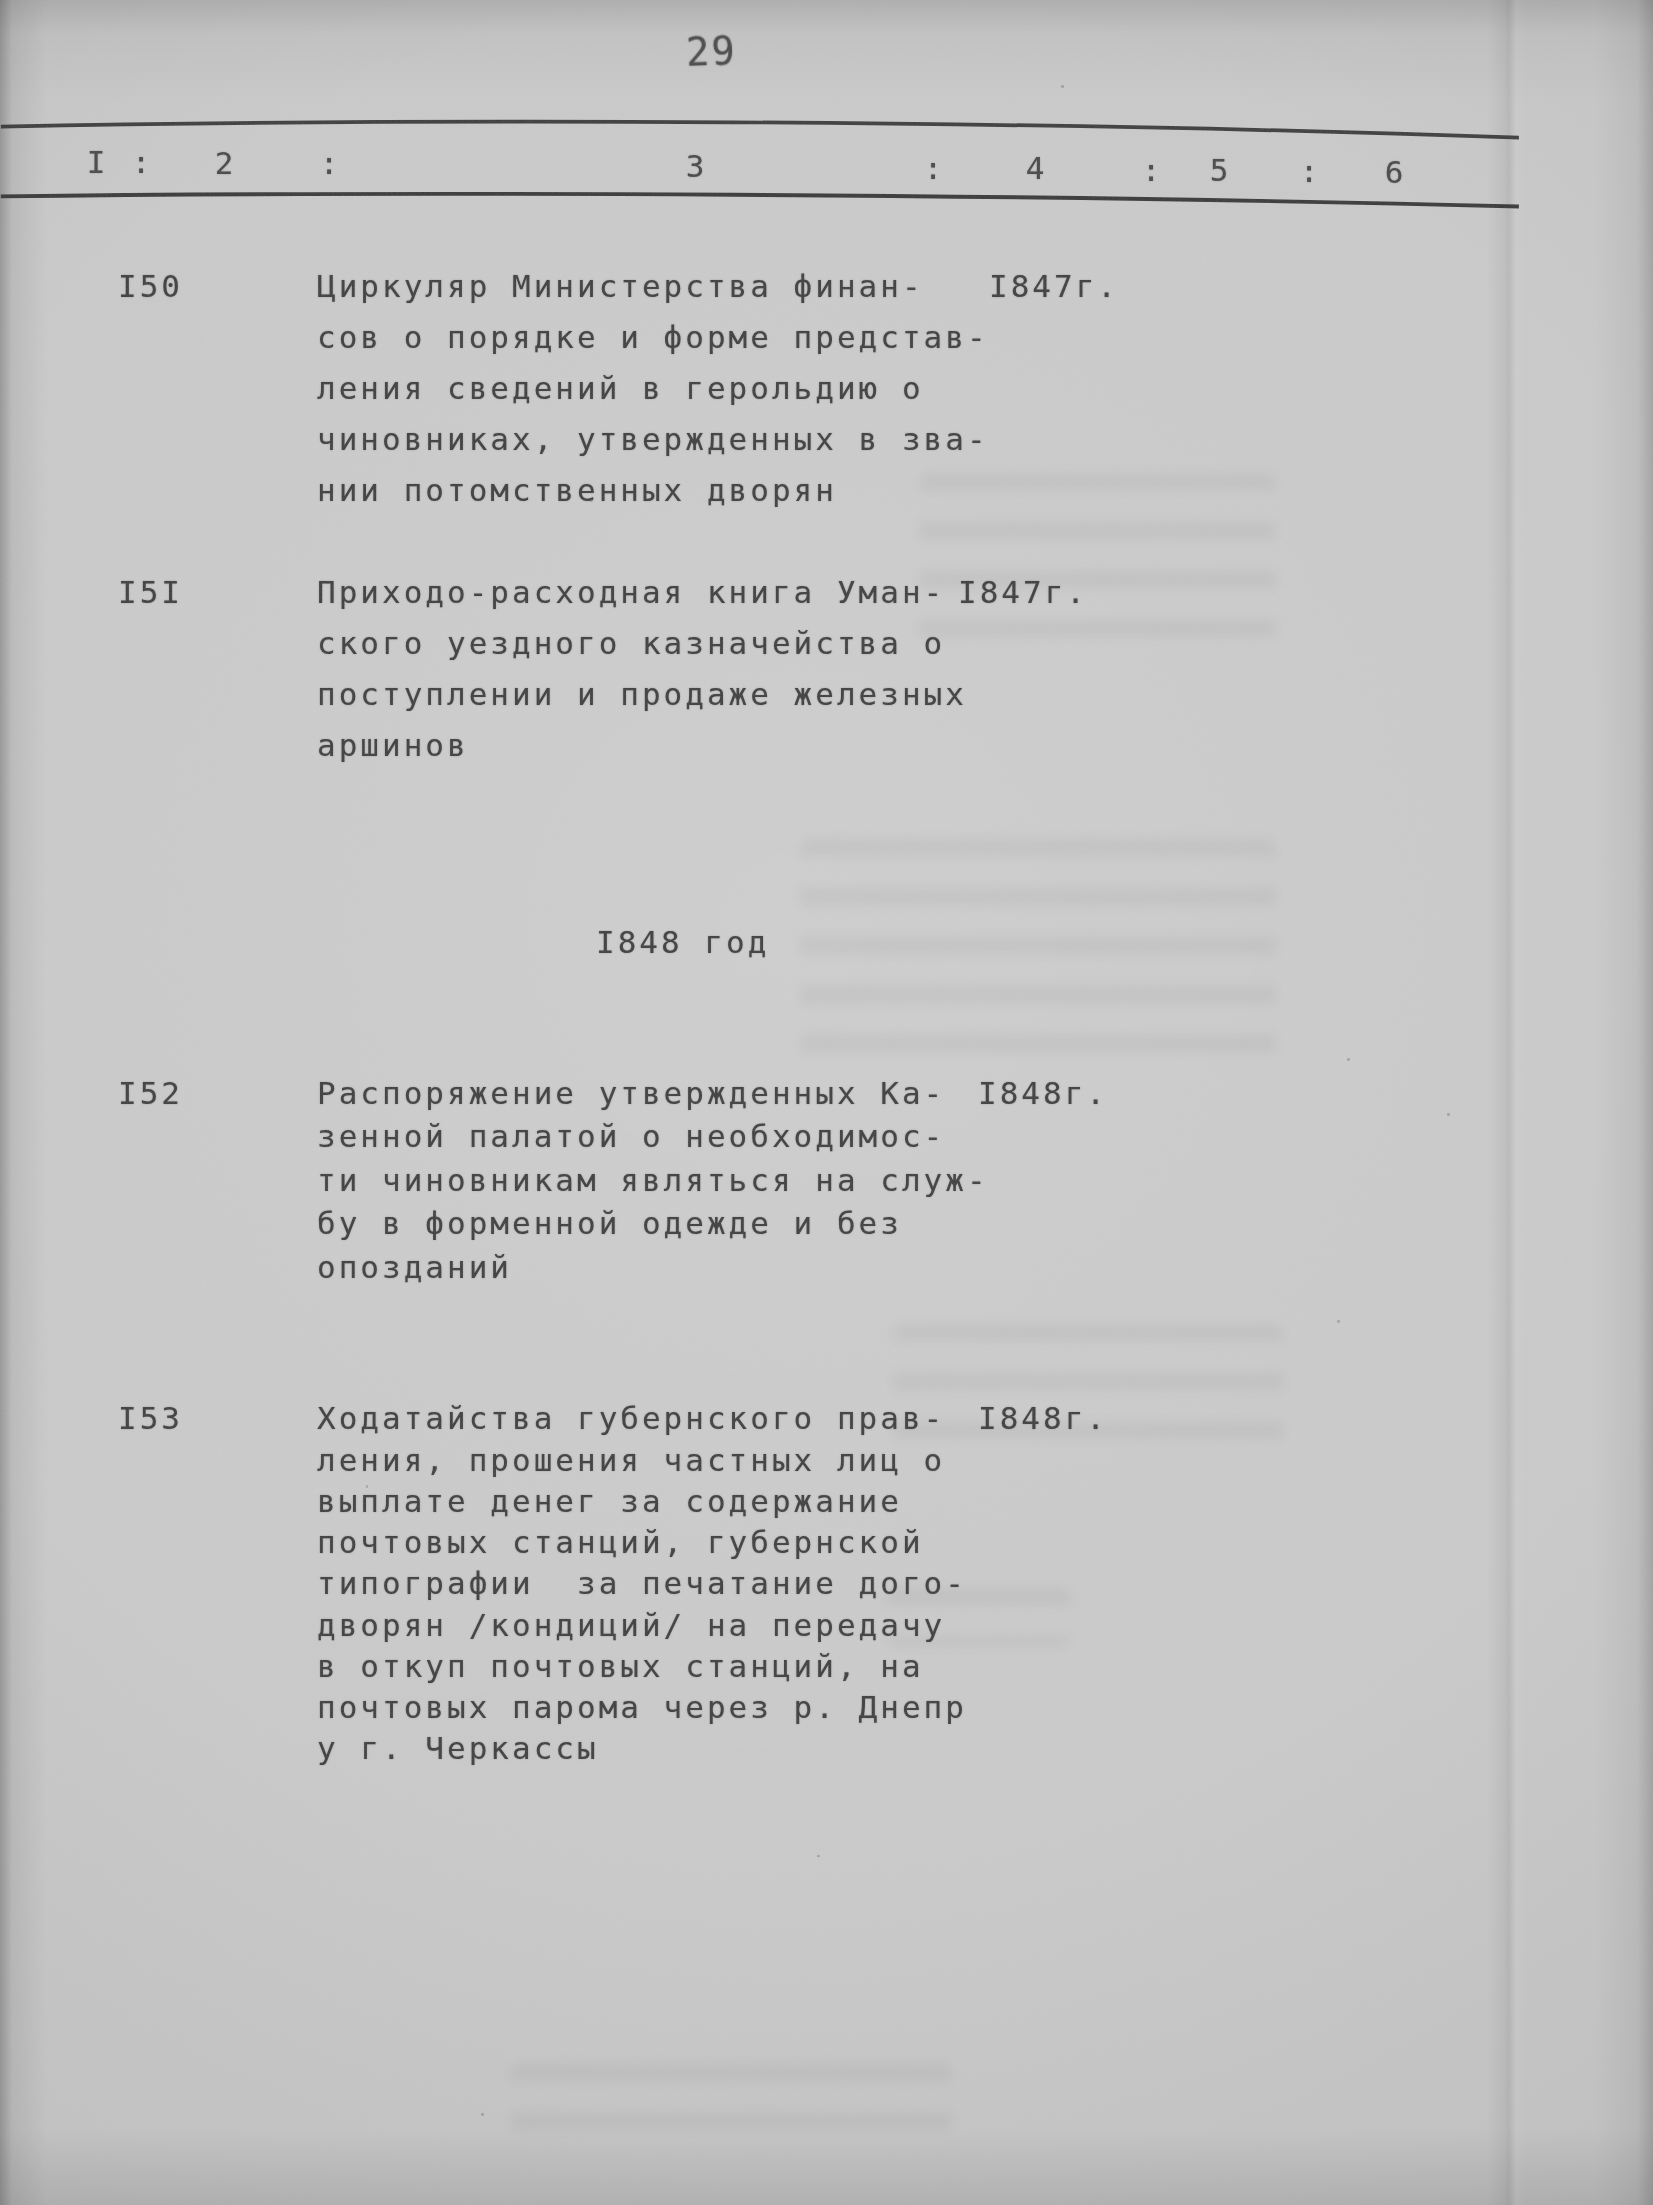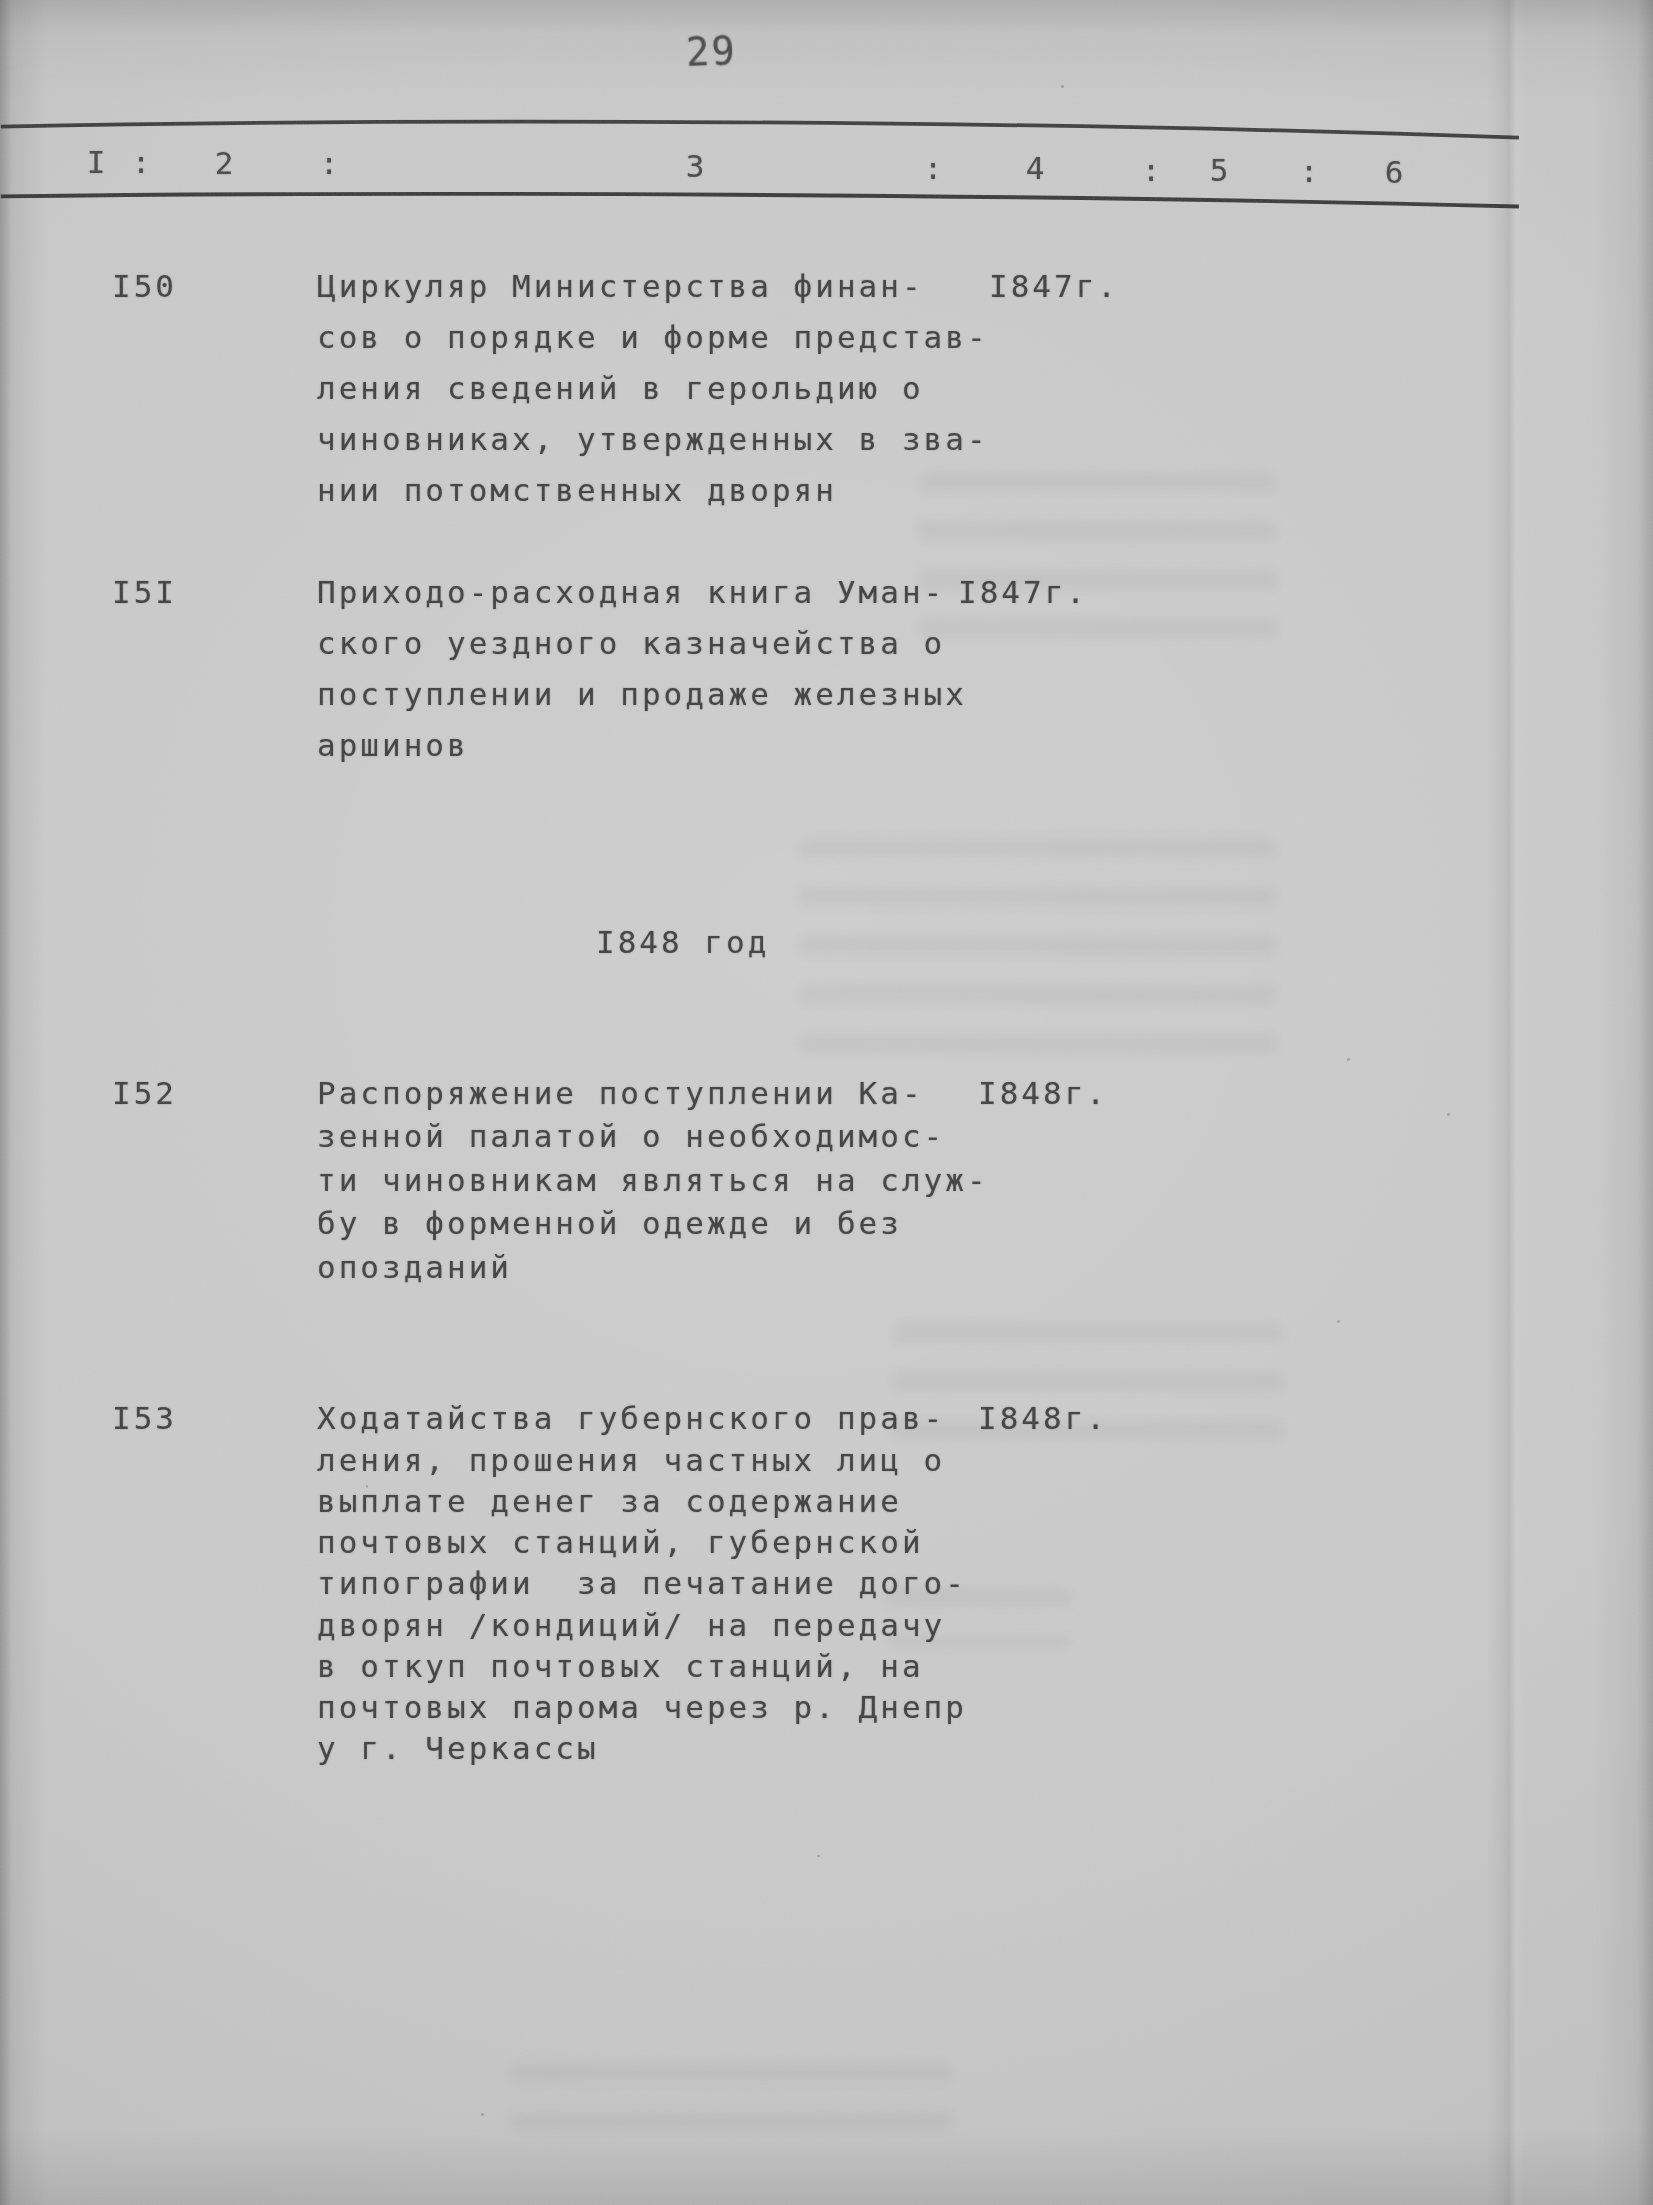--- a/index.html
+++ b/index.html
@@ -37,21 +37,21 @@
     letter-spacing:1.7px;filter:blur(0.5px);transform:rotate(-2deg);
     text-shadow:0 0 1.7px rgba(55,55,55,.45);
   }
   .rules{position:absolute;left:0;top:0;pointer-events:none;}
   .hcell{
     position:absolute;transform:translate(-50%,-50%);
     color:#454545;font-size:31px;letter-spacing:0;
     text-shadow:0 0 1.7px rgba(55,55,55,.4);filter:blur(0.4px);white-space:pre;
   }
   .entry{position:absolute;left:108px;width:1276px;}
-  .entry .num{position:absolute;left:4px;top:0;height:37px;line-height:37px;text-align:right;}
+  .entry .num{position:absolute;left:10px;top:0;height:37px;line-height:37px;text-align:right;}
   .entry .line{position:absolute;left:209px;height:37px;line-height:37px;}
   .entry .year{position:absolute;top:0;height:37px;line-height:37px;}
   .heading{position:absolute;left:596px;top:924px;height:37px;line-height:37px;}
 
   .ghost{
     position:absolute;pointer-events:none;filter:blur(5.1px);opacity:.07;
     background:repeating-linear-gradient(180deg, rgba(50,50,50,.75) 0 18.7px, rgba(50,50,50,0) 18.7px 49px);
     border-radius:12px;
   }
   .speck{position:absolute;background:#5a5a5a;border-radius:50%;opacity:.35;pointer-events:none;}
@@ -101,21 +101,21 @@
     <span class="line typed" style="top:51px">ского уездного казначейства о</span>
     <span class="line typed" style="top:102px">поступлении и продаже железных</span>
     <span class="line typed" style="top:153px">аршинов</span>
     <span class="year typed" style="left:850px">I847г.</span>
   </div>
 
   <div class="heading typed">I848 год</div>
 
   <div class="entry" style="top:1075px">
     <span class="num typed">I52</span>
-    <span class="line typed" style="top:0px">Распоряжение поступлении Ка-</span>
+    <span class="line typed" style="top:0px">Распоряжение утвержденных Ка-</span>
     <span class="line typed" style="top:43px">зенной палатой о необходимос-</span>
     <span class="line typed" style="top:87px">ти чиновникам являться на служ-</span>
     <span class="line typed" style="top:130px">бу в форменной одежде и без</span>
     <span class="line typed" style="top:174px">опозданий</span>
     <span class="year typed" style="left:870px">I848г.</span>
   </div>
 
   <div class="entry" style="top:1400px">
     <span class="num typed">I53</span>
     <span class="line typed" style="top:0px">Ходатайства губернского прав-</span>

